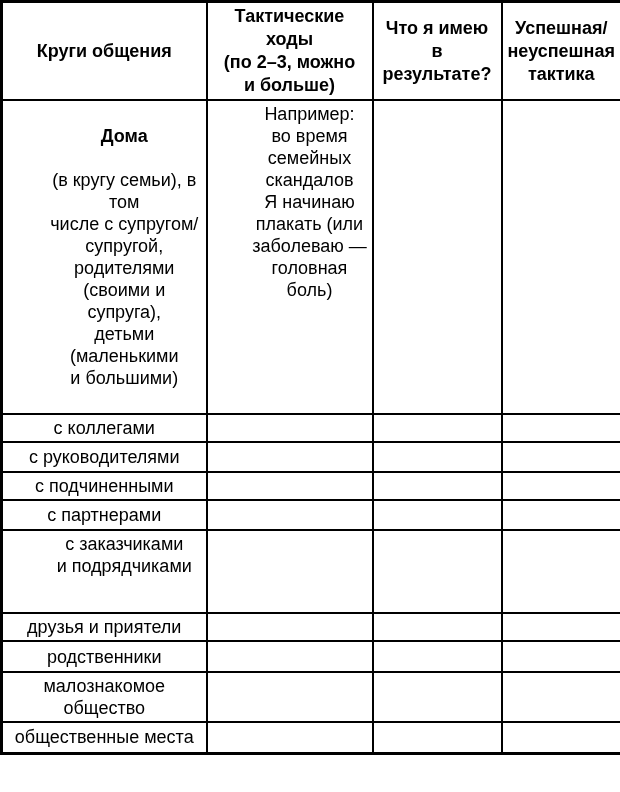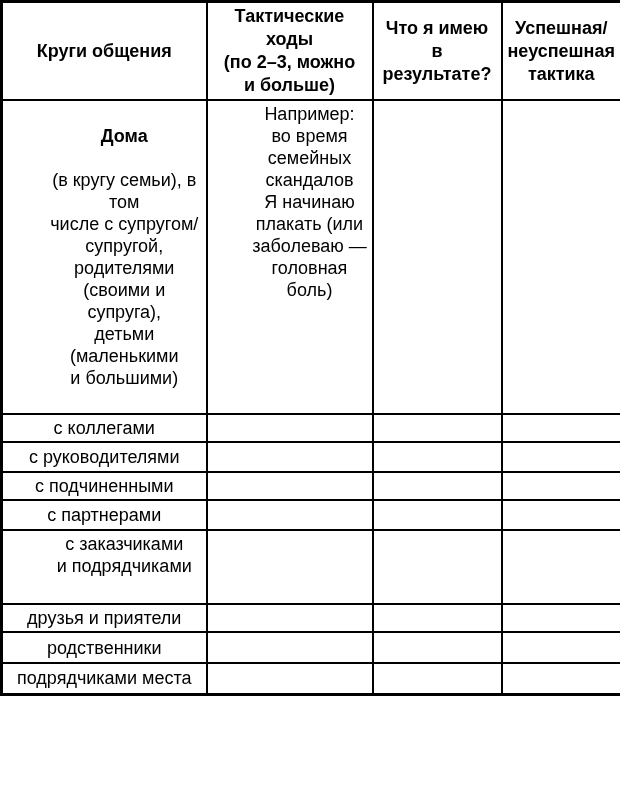--- a/index.html
+++ b/index.html
@@ -40,21 +40,21 @@
   .cell-text { display: block; }
 
   
   tr.r-head { height: 92px; }
   tr.r1  { height: 216px; }
   tr.r2  { height: 58px; }
   tr.r3  { height: 16px; }
   tr.r4  { height: 30px; }
   tr.r5  { height: 27px; }
   tr.r6  { height: 30px; }
-  tr.r7  { height: 74px; }
+  tr.r7  { height: 83px; }
   tr.r8  { height: 50px; }
   tr.r9  { height: 22px; }
   tr.r10 { height: 31px; }
   tr.r11 { height: 46px; }
   tr.r12 { height: 31px; }
 </style>
 </head>
 <body>
 
 <table class="sheet">
@@ -146,21 +146,28 @@
     <td></td>
   </tr>
 
   <tr class="r10">
     <td>родственники</td>
     <td></td>
     <td></td>
     <td></td>
   </tr>
 
+  <tr class="r11">
+    <td>малознакомое
+общество</td>
+    <td></td>
+    <td></td>
+    <td></td>
+  </tr>
 
   <tr class="r12">
-    <td>подрядчиками места</td>
+    <td>общественные места</td>
     <td></td>
     <td></td>
     <td></td>
   </tr>
 </tbody>
   </table>
 
 </body></html>

